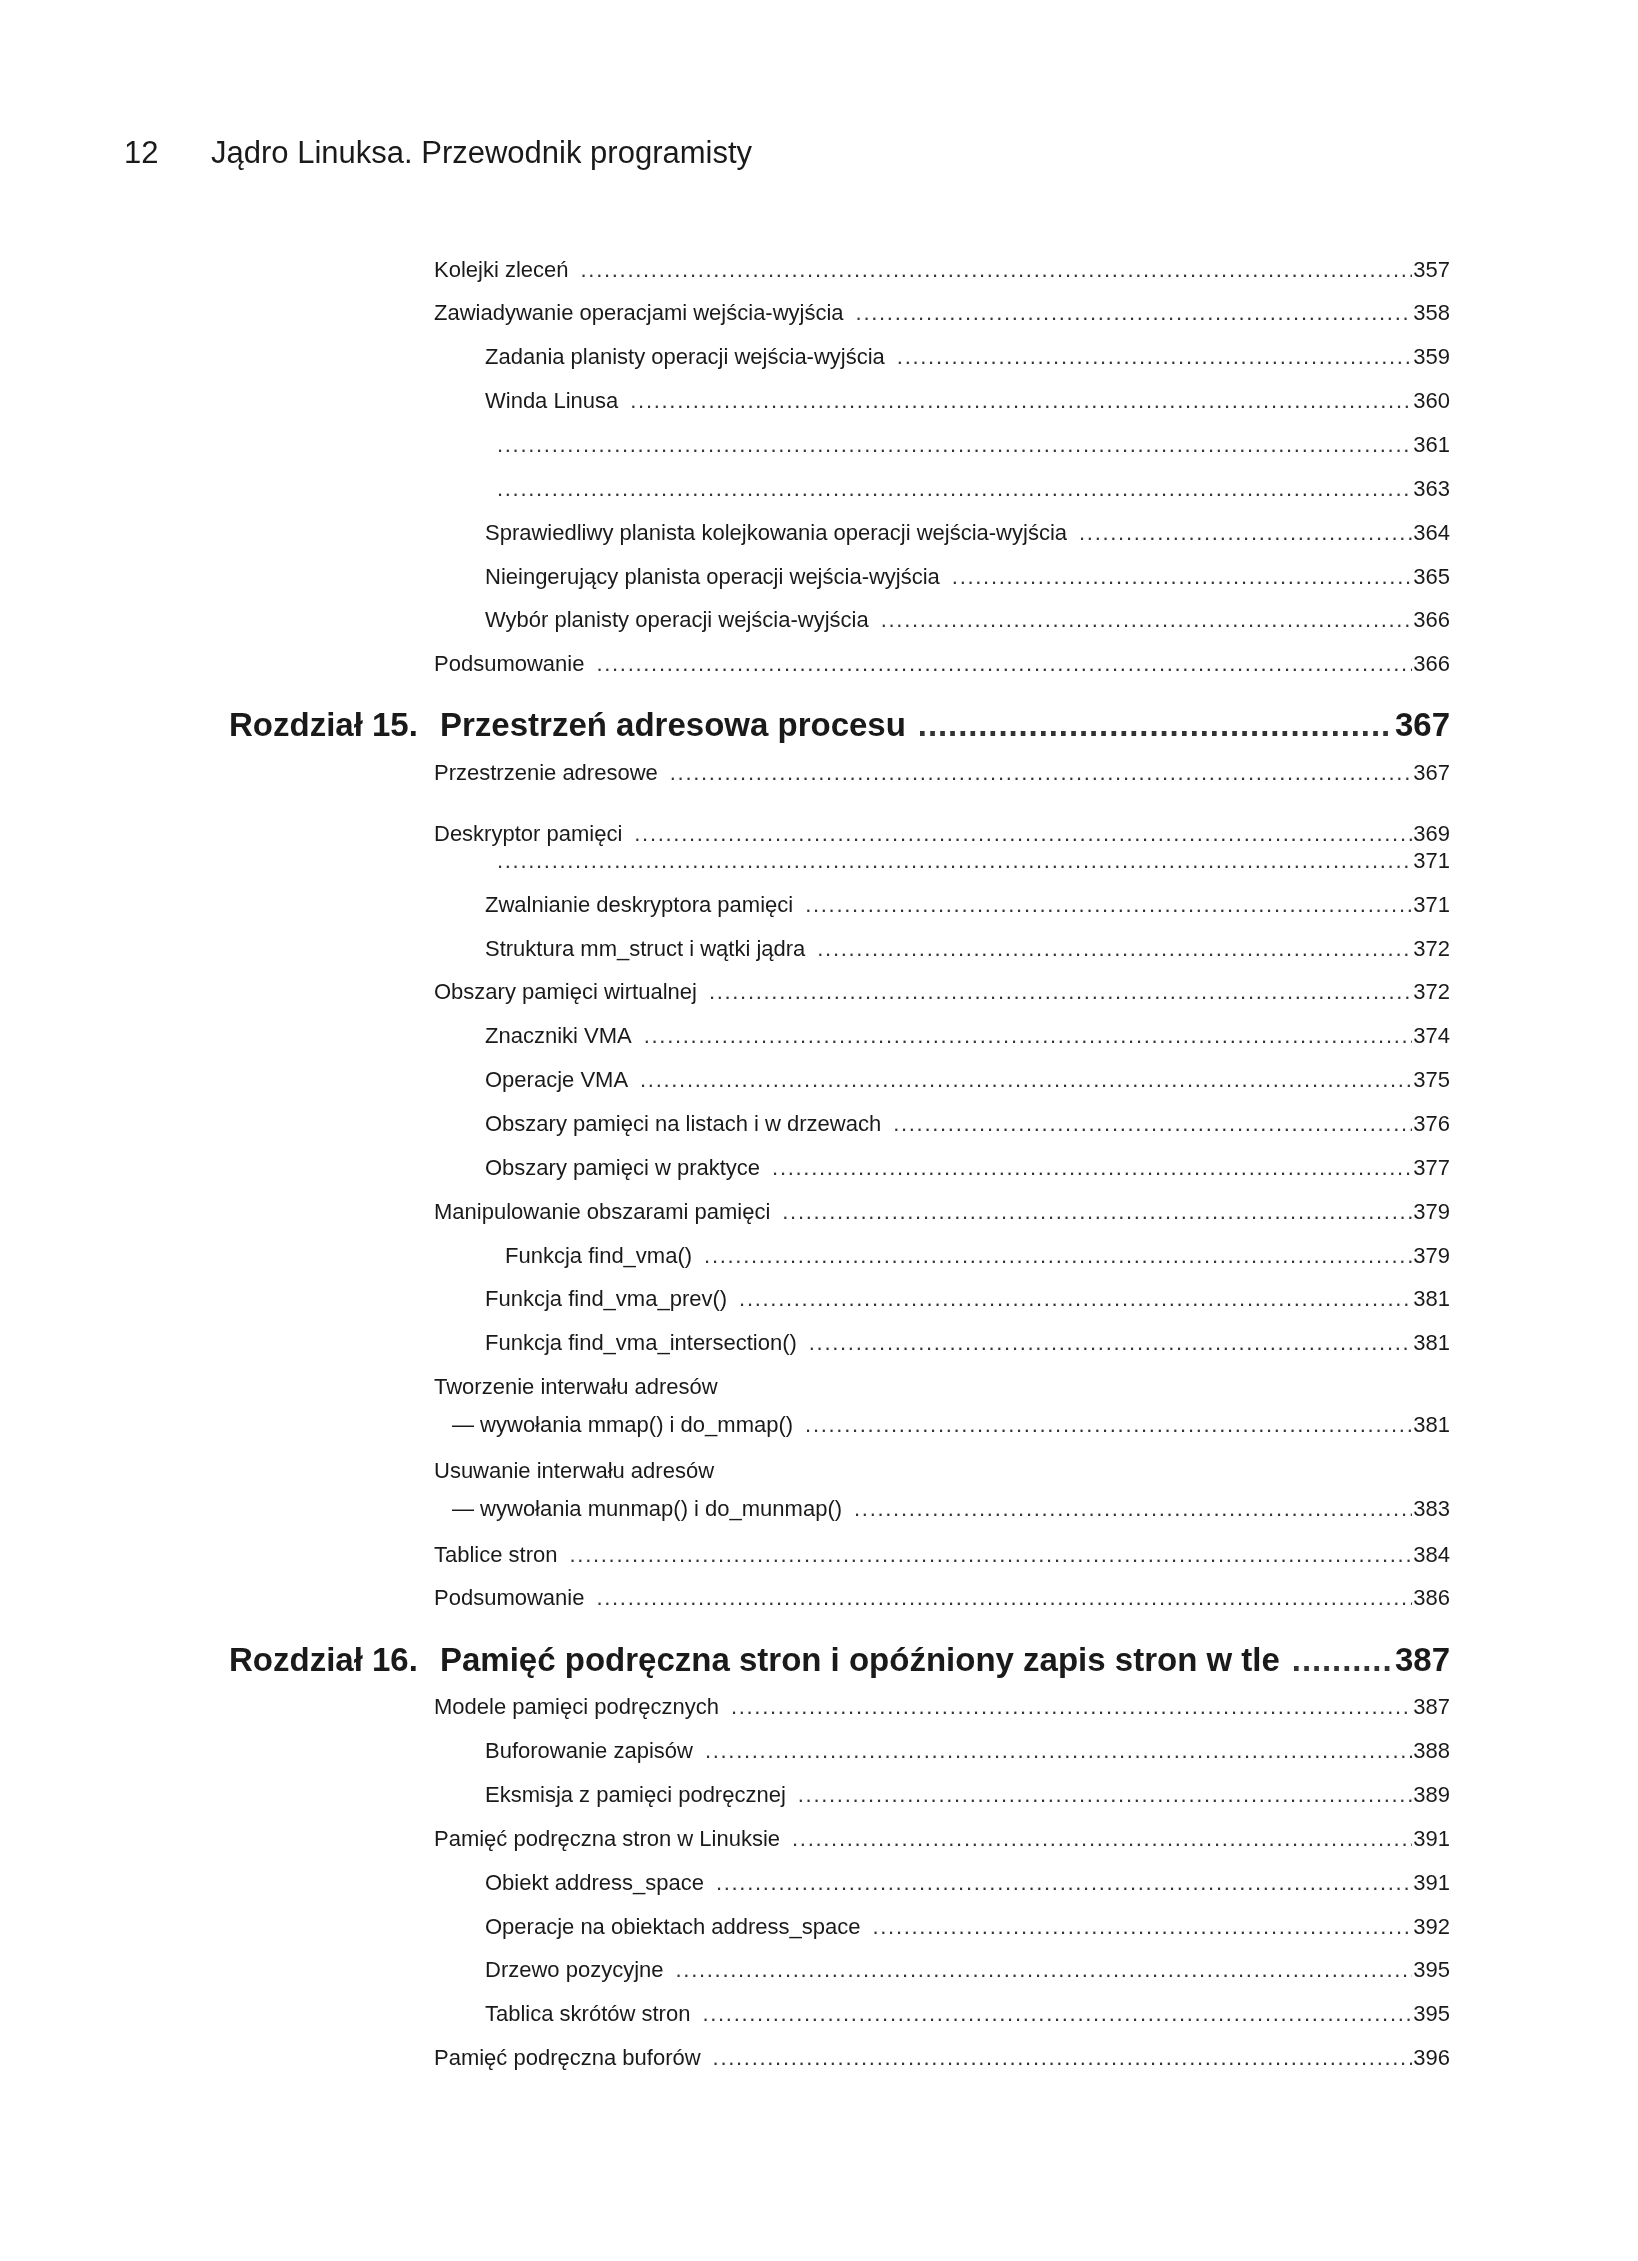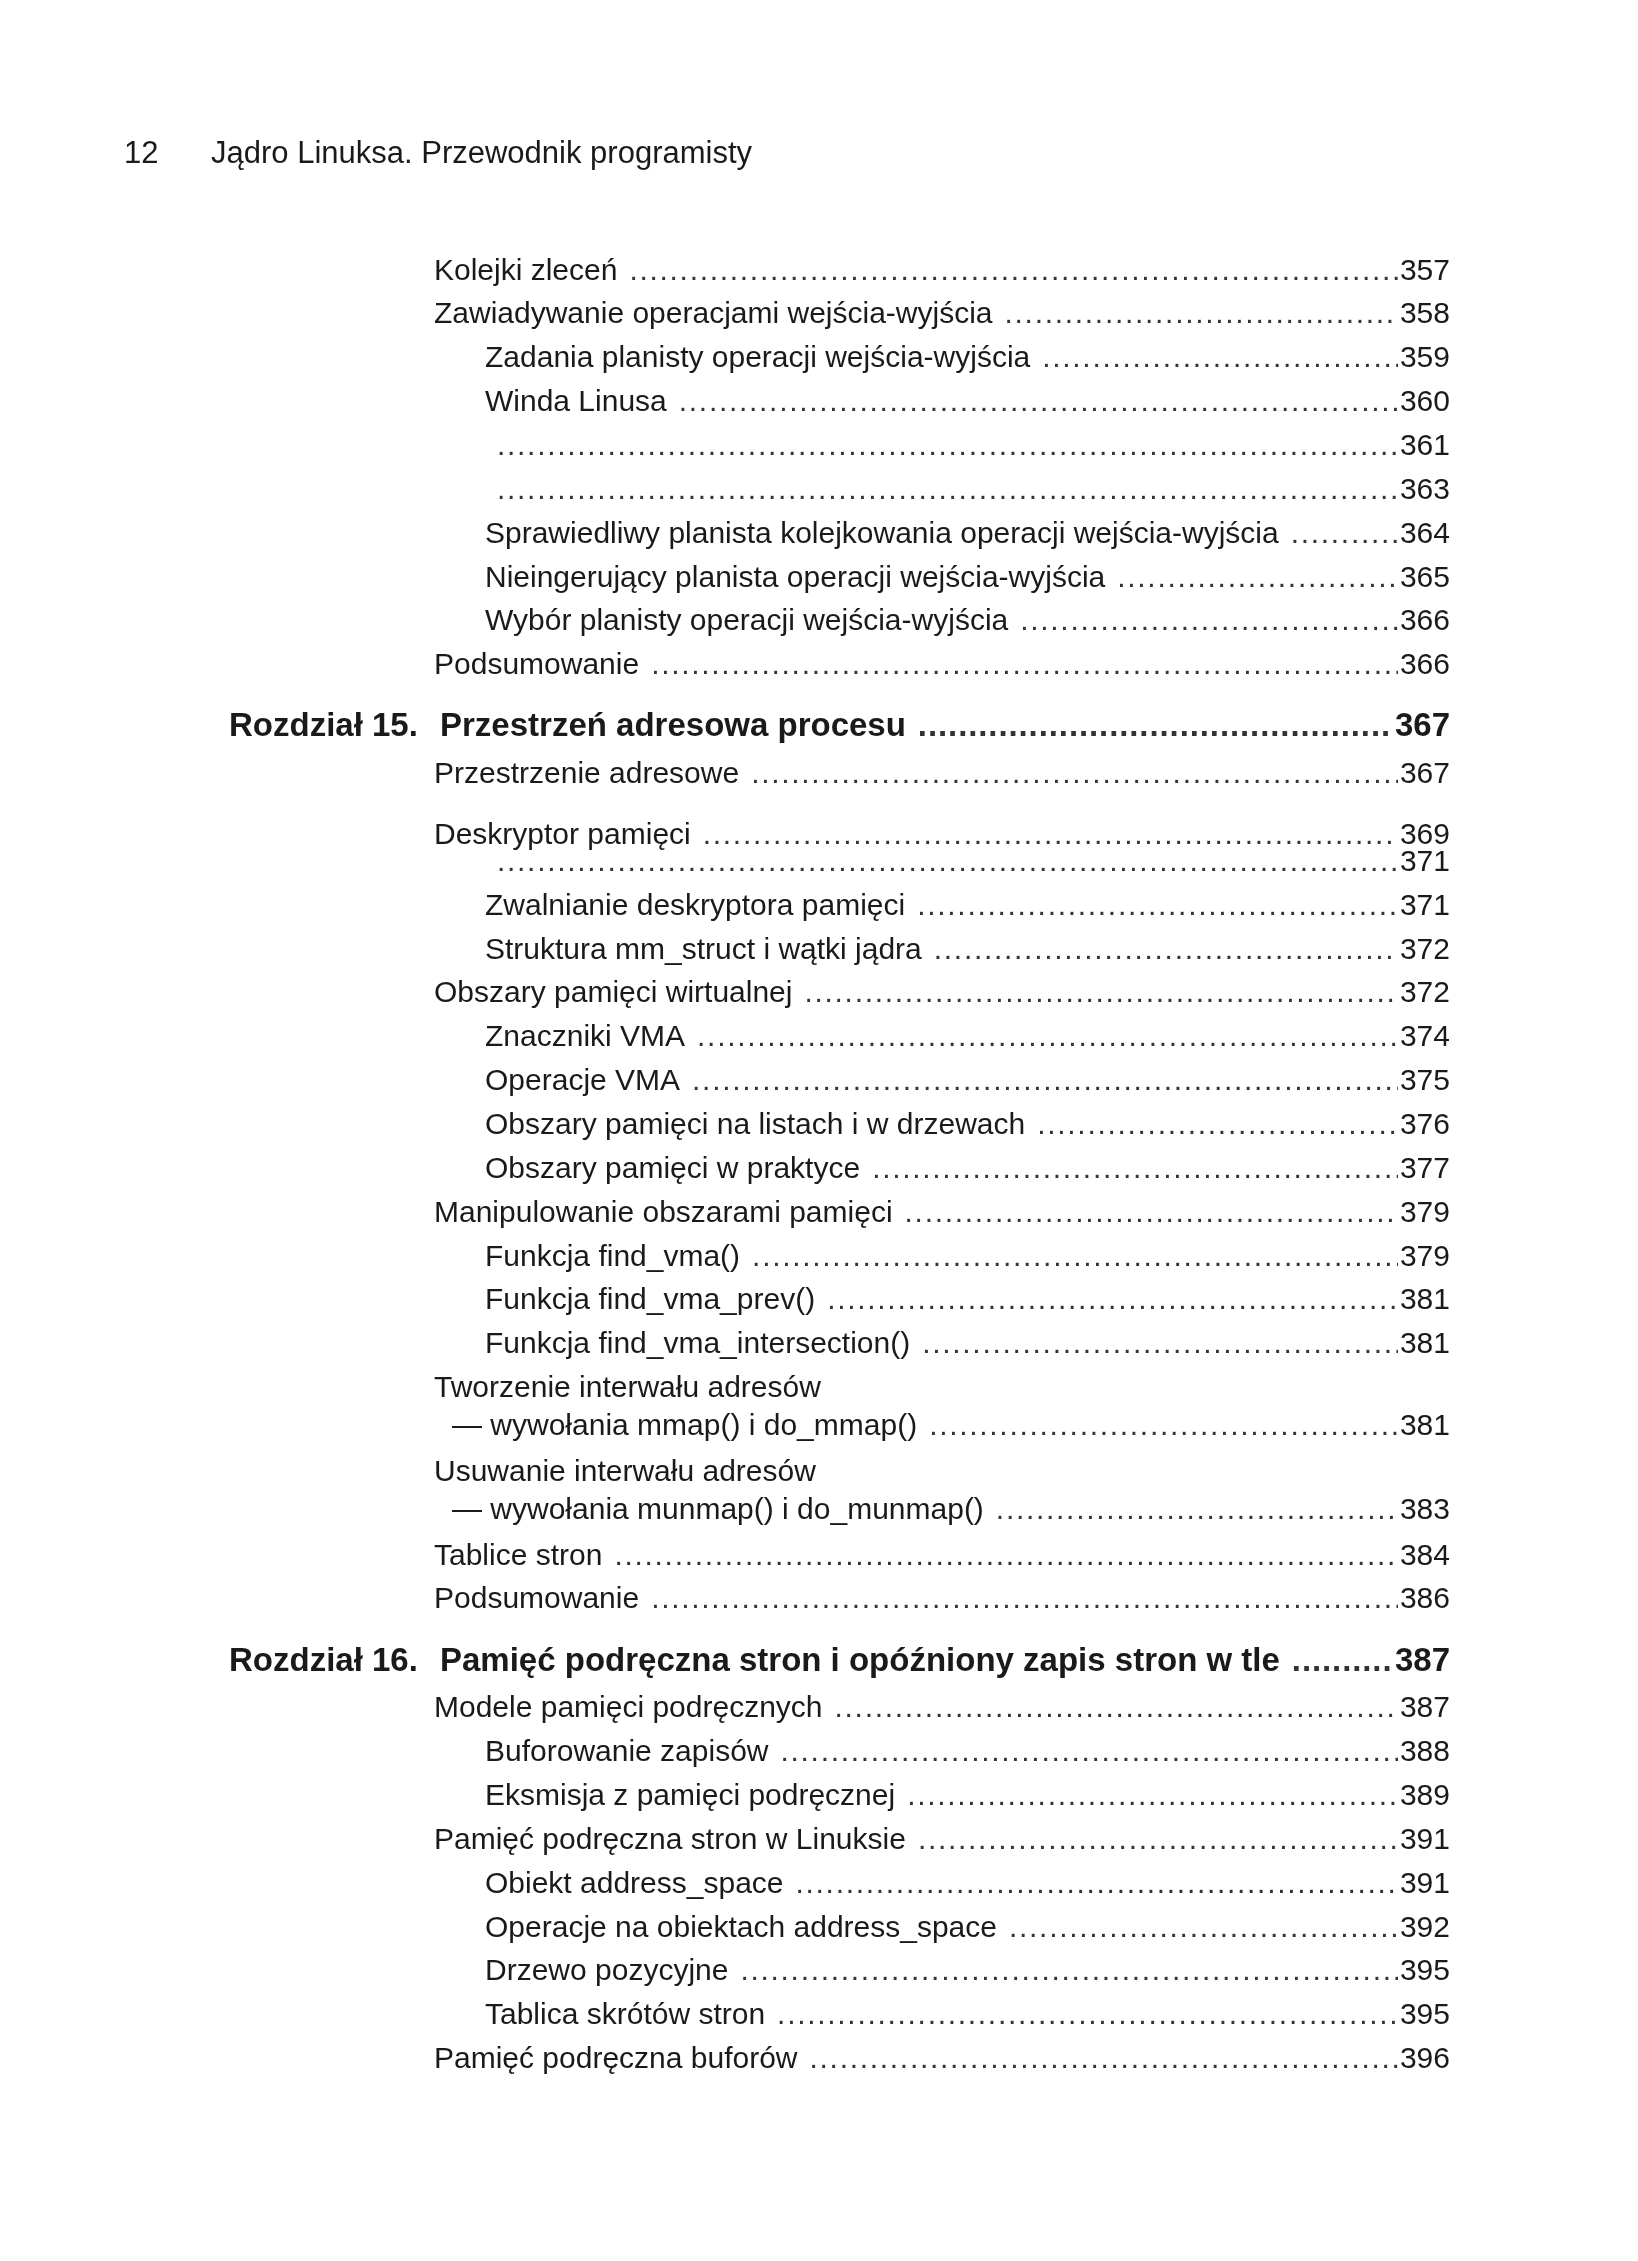--- a/index.html
+++ b/index.html
@@ -1,21 +1,21 @@
 <!DOCTYPE html>
 <html style="font-size:14px"><head>
 <meta charset="utf-8">
 <style>
   html, body { margin: 0; padding: 0; background: #ffffff; }
   body { width: 1639px; height: 2261px; position: relative; overflow: hidden;
          font-family: "Liberation Sans", sans-serif; color: #1a1a1a; }
   .running-head { position: absolute; top: 132px; left: 124px; font-size: 31px; line-height: 42px; white-space: nowrap; }
   .running-head .pgnum { display: inline-block; width: 87px; }
   .toc { position: absolute; left: 0; top: 0; width: 1639px; }
-  .row { position: absolute; left: 0; right: 0; height: 40px; font-size: 30px; line-height: 40px; white-space: nowrap; }
+  .row { position: absolute; left: 0; right: 0; height: 40px; font-size: 22px; line-height: 40px; white-space: nowrap; }
   .entry { display: flex; align-items: baseline; position: absolute; right: 189px; }
   .entry .t { white-space: nowrap; }
   .entry .dots { flex: 1 1 auto; overflow: hidden; white-space: nowrap; margin: 0 1.7px 0 12px; letter-spacing: 1.7px; color: #333; }
   .entry .dots::before { content: "................................................................................................................................................................................................................................................................"; }
   .entry .p { white-space: nowrap; }
   .lvl1 { left: 434px; }
   .lvl2 { left: 485px; }
   .cont { left: 452px; }
   .chapter { font-weight: bold; font-size: 33px; }
   .chapter .clabel { position: absolute; left: 229px; }
@@ -175,21 +175,21 @@
         <span class="p">377</span>
       </div>
     </div>
     <div class="row" style="top: 1192px;">
       <div class="entry lvl1">
         <span class="t">Manipulowanie obszarami pamięci</span>
         <span class="dots"></span>
         <span class="p">379</span>
       </div>
     </div>
-    <div class="row" style="top: 1236px;">
+    <div class="row" style="top: 1236px; margin-left: 20px;">
       <div class="entry lvl2">
         <span class="t">Funkcja find_vma()</span>
         <span class="dots"></span>
         <span class="p">379</span>
       </div>
     </div>
     <div class="row" style="top: 1279px;">
       <div class="entry lvl2">
         <span class="t">Funkcja find_vma_prev()</span>
         <span class="dots"></span>

